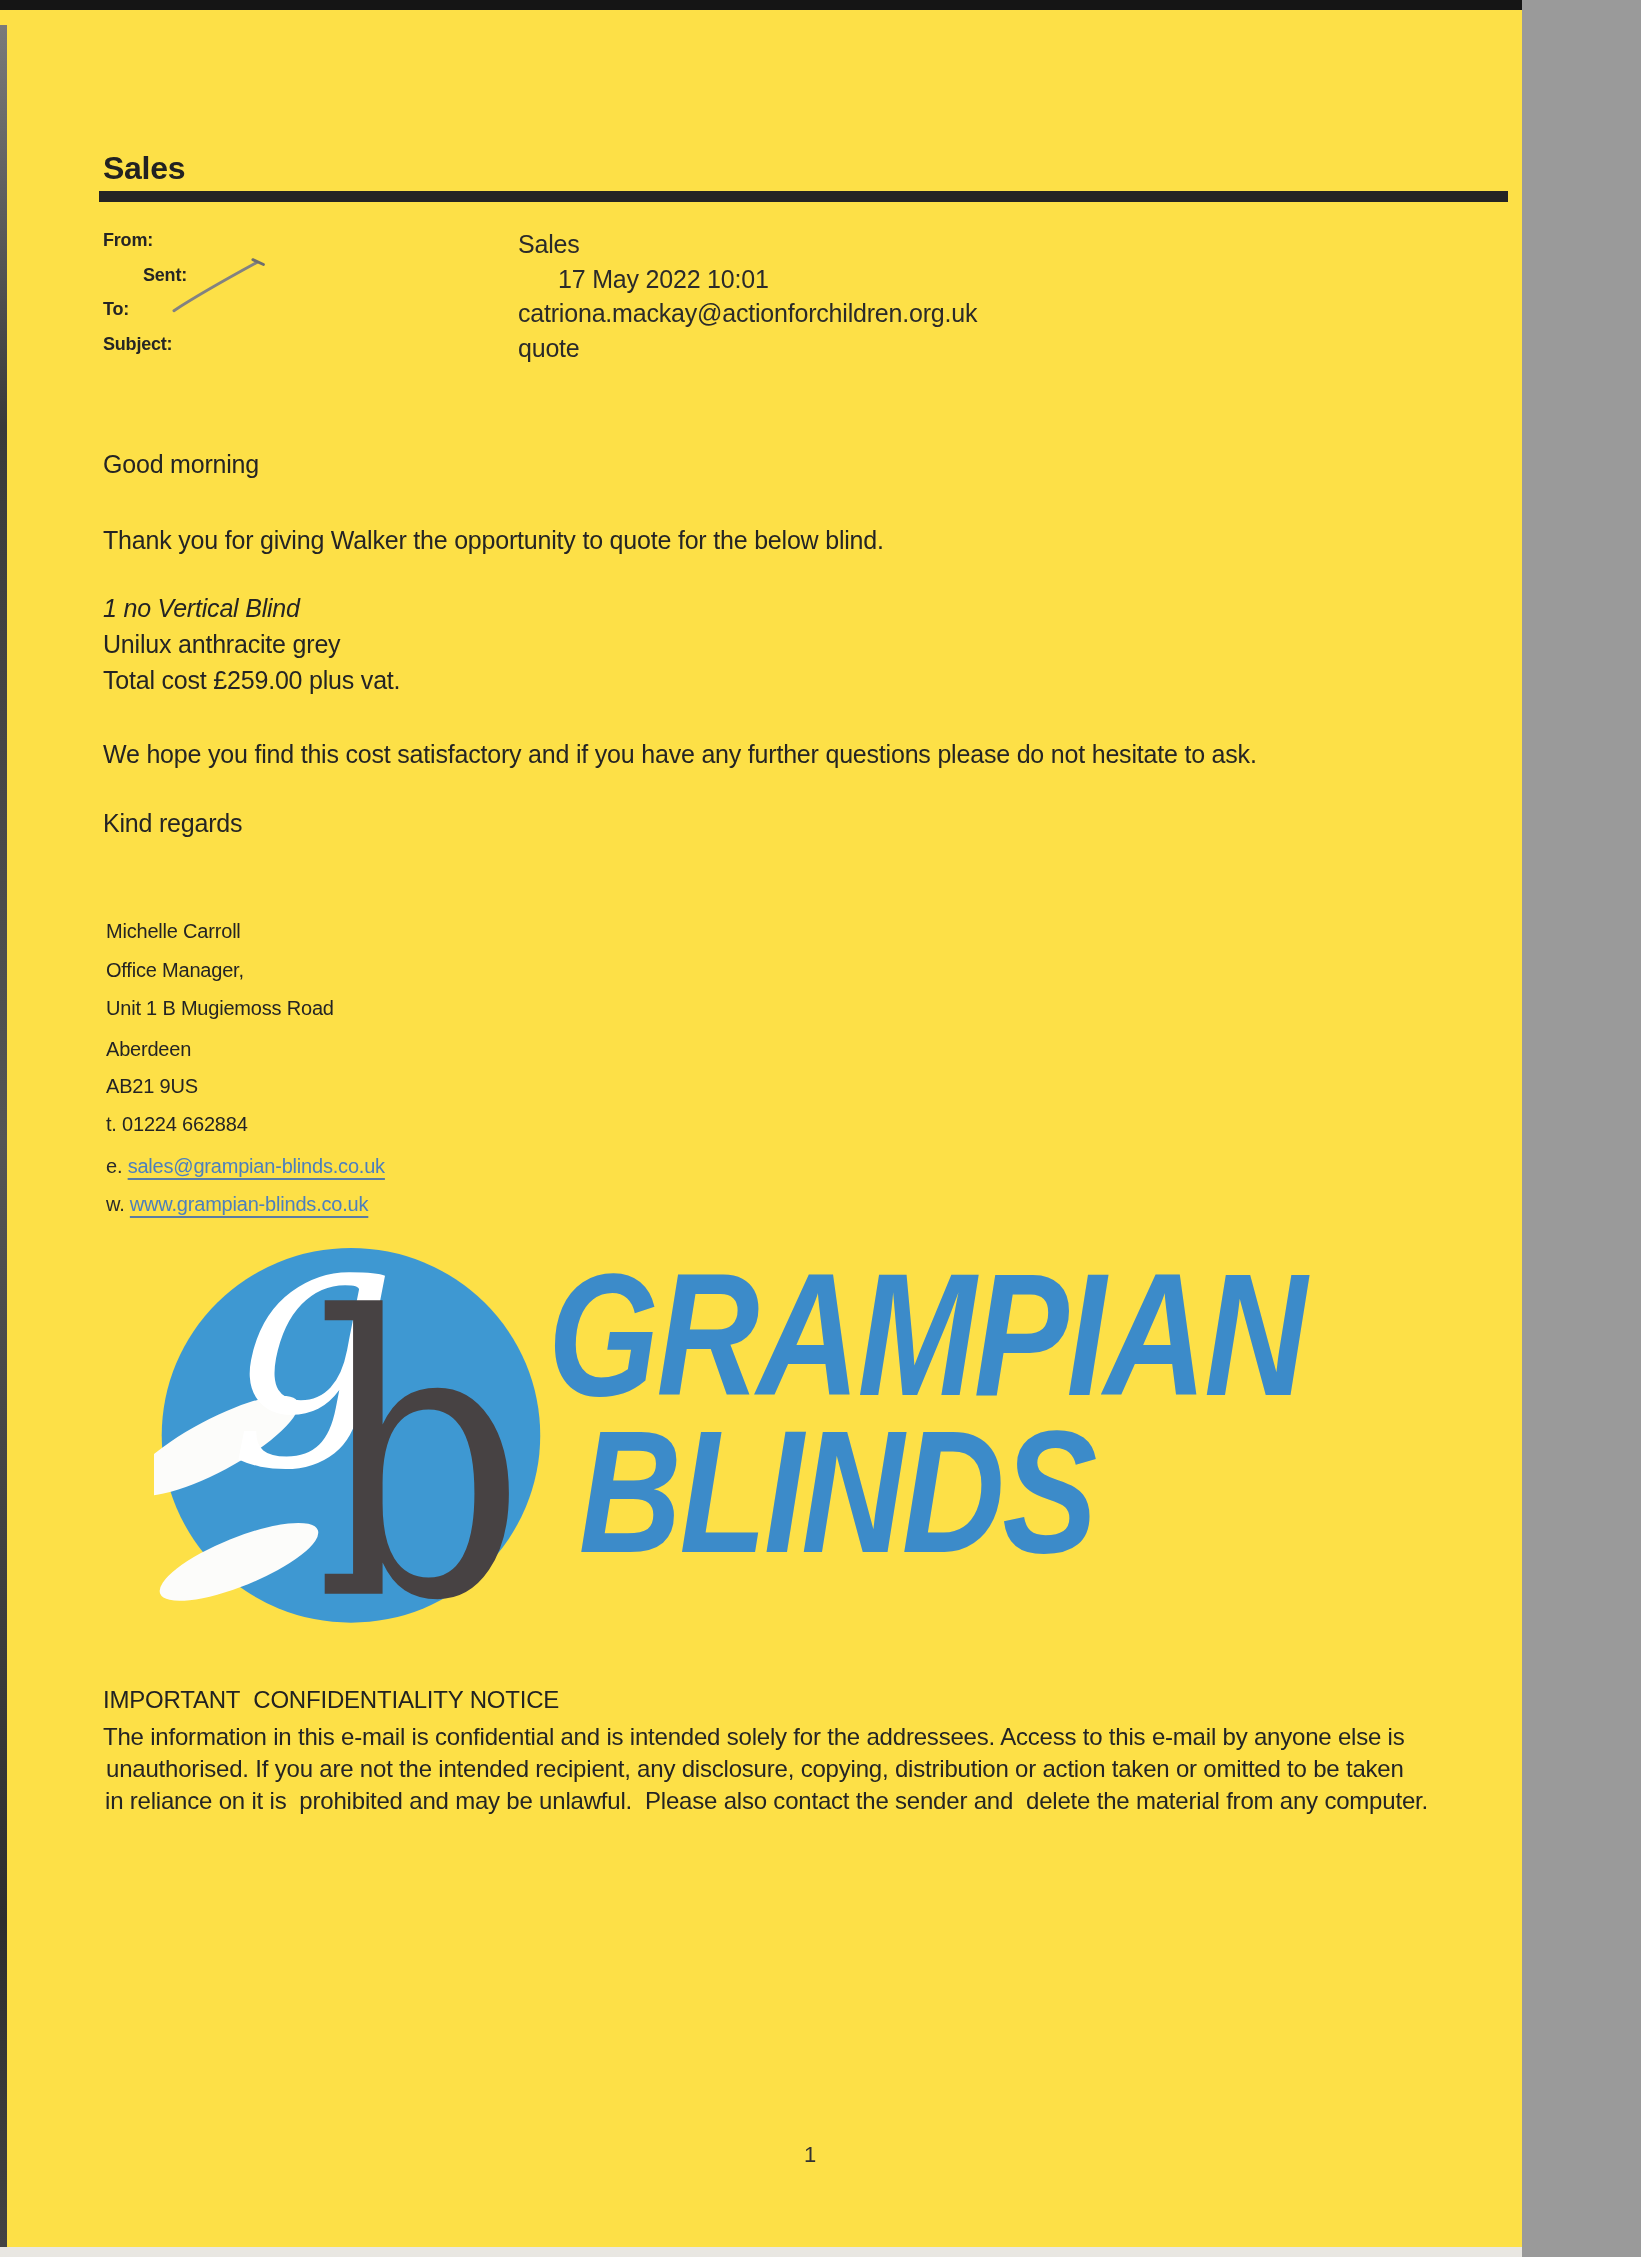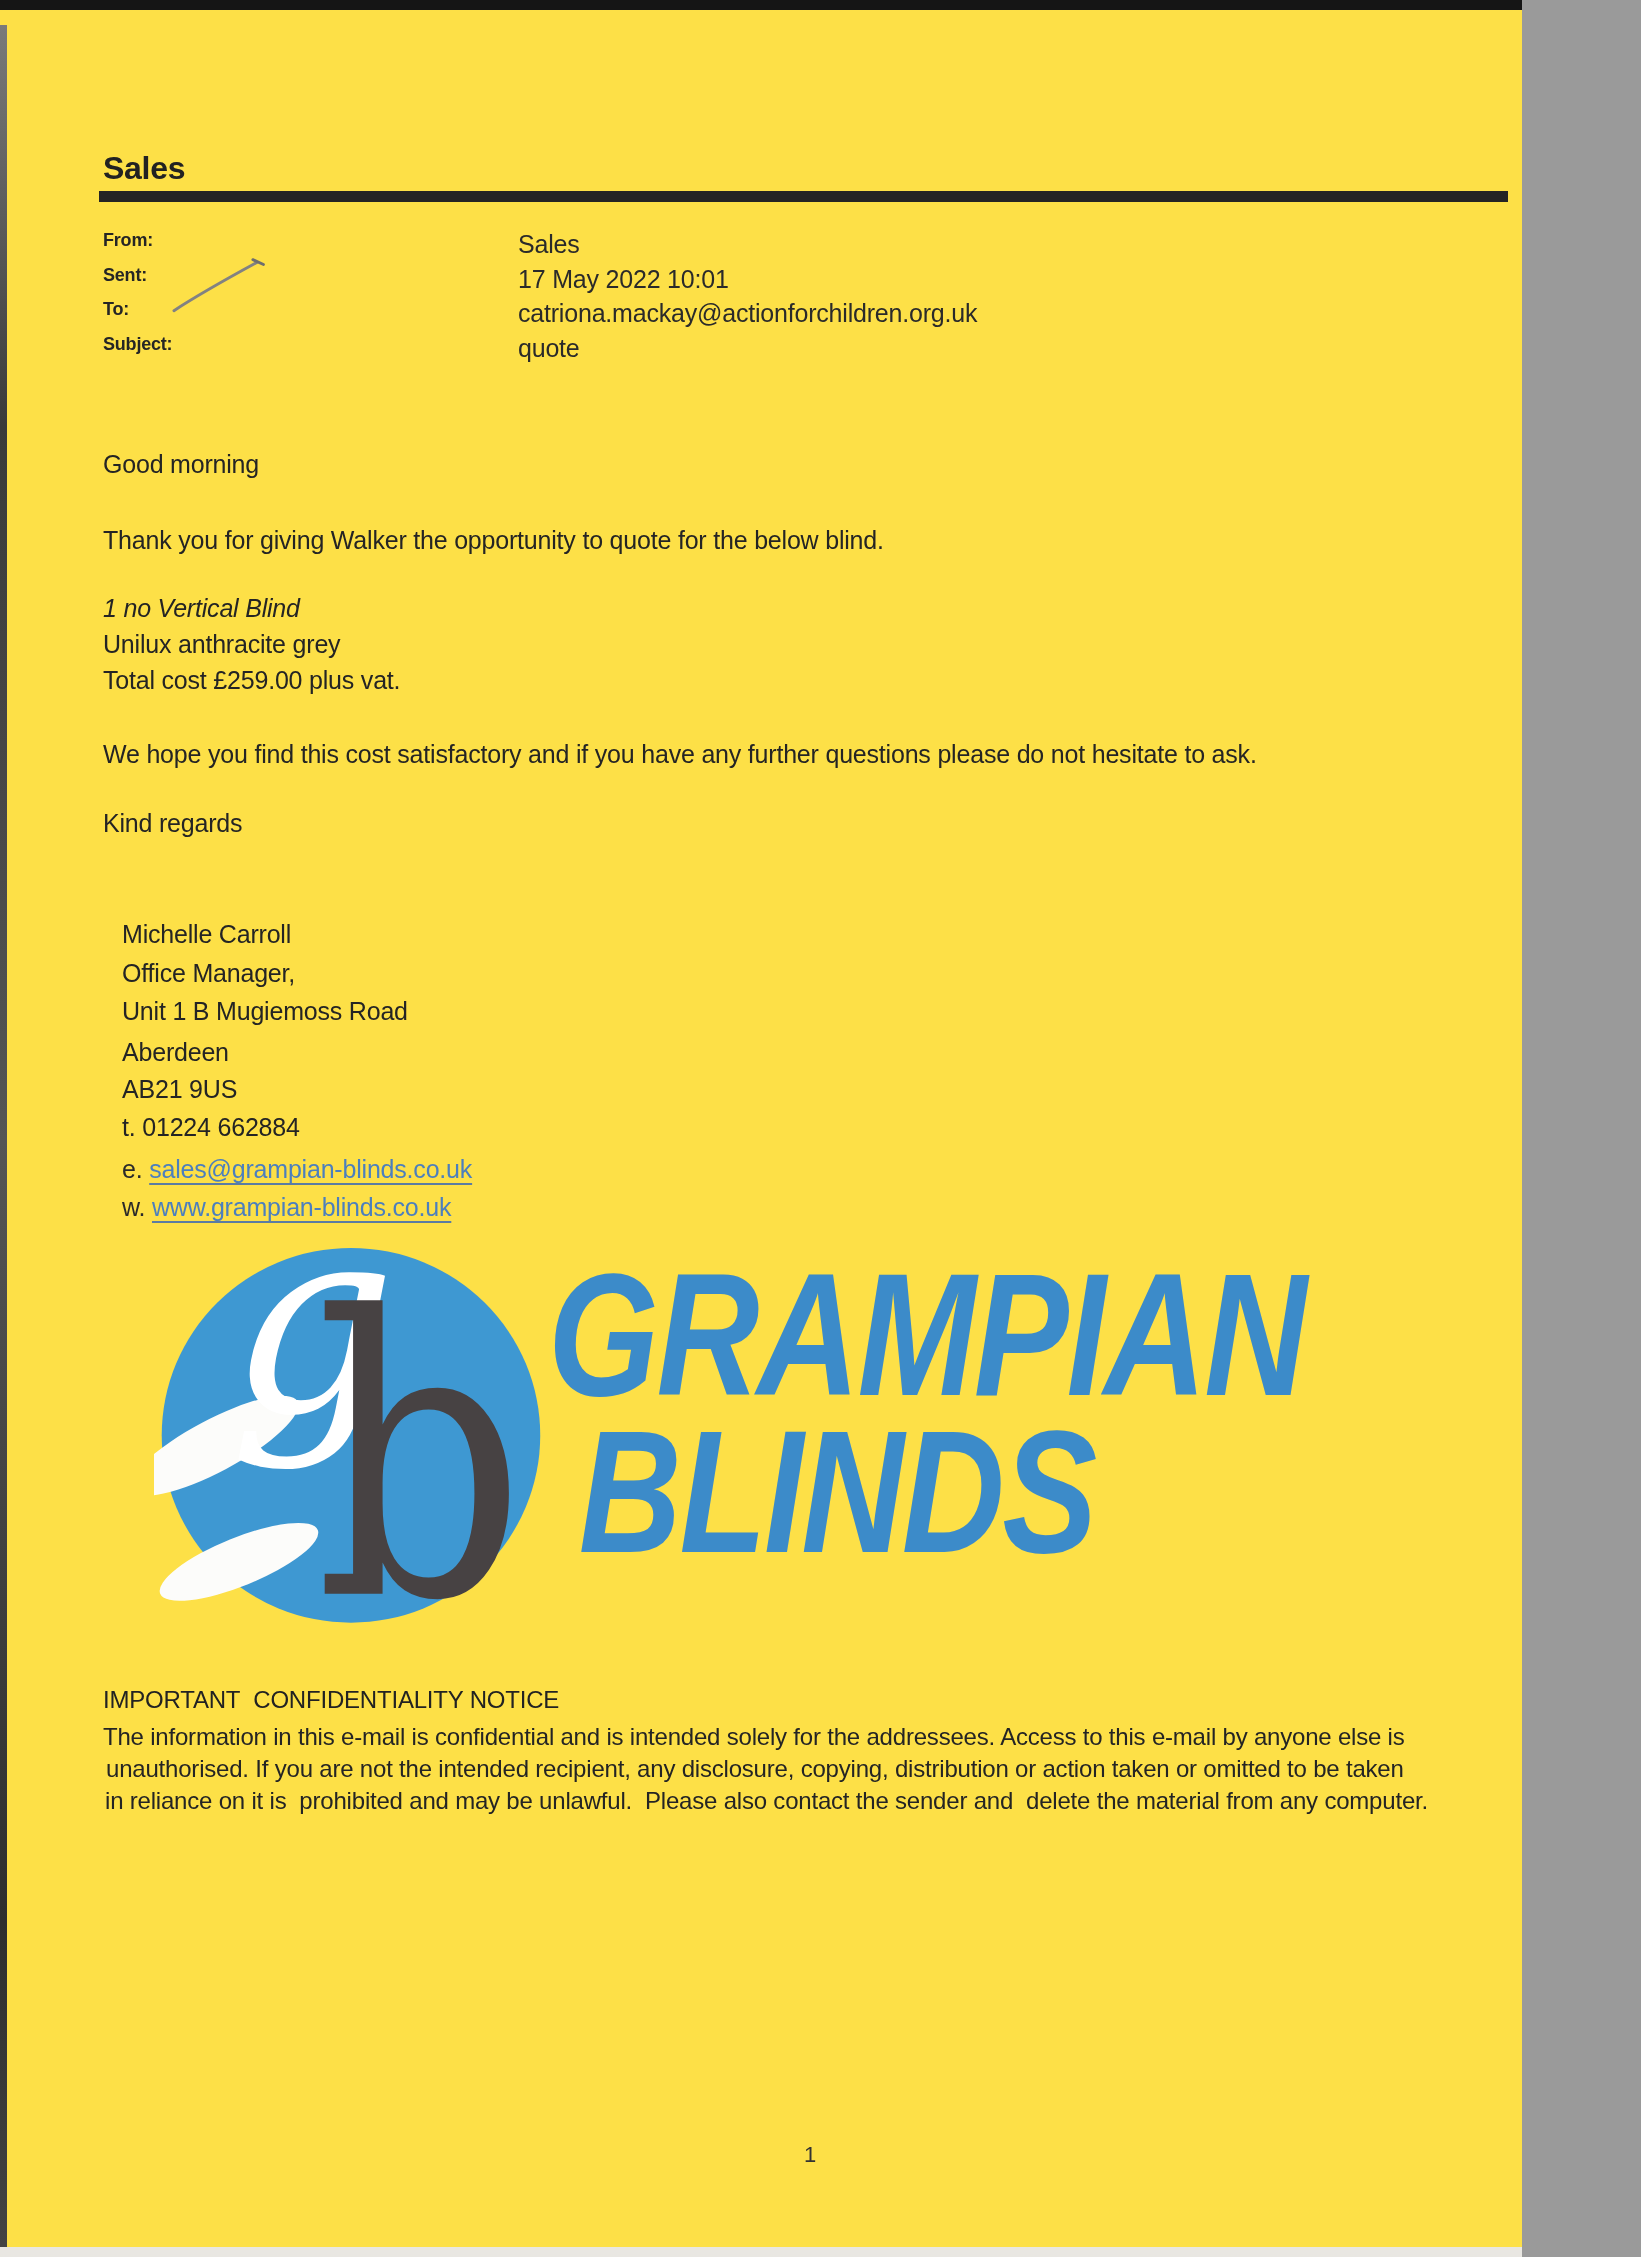--- a/index.html
+++ b/index.html
@@ -19,26 +19,26 @@
   .page-fold-line{left:1600px;top:9.7px;width:1.9px;height:2238px;background:#dedcd6;}
   .right-margin{left:1602px;top:9.7px;width:40px;height:2238px;background:#f7f7f4;}
   .right-edge-strip{left:1636px;top:729px;width:5.8px;height:406px;background:#1a1a1a;}
   .bottom-edge{left:0;top:2247px;width:1641px;height:10.6px;background:#e9e7e2;}
   .bottom-right-corner{left:1599px;top:2245px;width:42px;height:12.6px;background:#141414;}
   
   .doc-title{left:103px;top:150px;font-size:32px;font-weight:bold;letter-spacing:-0.3px;color:#222;}
   .title-rule{left:99px;top:191px;width:1409px;height:10.6px;background:#242424;}
   .hlabel{font-size:18px;font-weight:bold;letter-spacing:-0.2px;color:#252525;}
   .hvalue{font-size:25px;letter-spacing:-0.2px;color:#2a2a2a;}
-  .row-0{top:230px;} .row-1{top:265px;} .row-2{top:299px;} .row-3{top:334px;}
+  .row-0{top:230px;} .row-1{top:265px;margin-left:40px;} .row-2{top:299px;} .row-3{top:334px;}
   .lcol{left:103px;} .vcol{left:518px;}
   
   .btext{font-size:25px;letter-spacing:-0.2px;color:#242424;white-space:nowrap;}
   
-  .sig{font-size:25px;letter-spacing:-0.2px;color:#242424;white-space:nowrap;margin-left:16px;}
+  .sig{font-size:20px;letter-spacing:-0.2px;color:#242424;white-space:nowrap;}
   .sig-prefix{color:#2a2a2a;}
   .link{color:#4c7fbe;text-decoration:underline;text-decoration-thickness:1.9px;
         text-decoration-color:#5b7ca3;text-underline-offset:4.8px;}
   
   .notice-h{font-size:24px;letter-spacing:-0.2px;color:#222;white-space:nowrap;}
   .notice-l{font-size:24px;letter-spacing:-0.2px;color:#242424;white-space:nowrap;}
   .pageno{font-size:22px;color:#333;}
   .logo-svg{left:154px;top:1241px;}
   .pen-svg{left:166px;top:251px;}
 </style>

